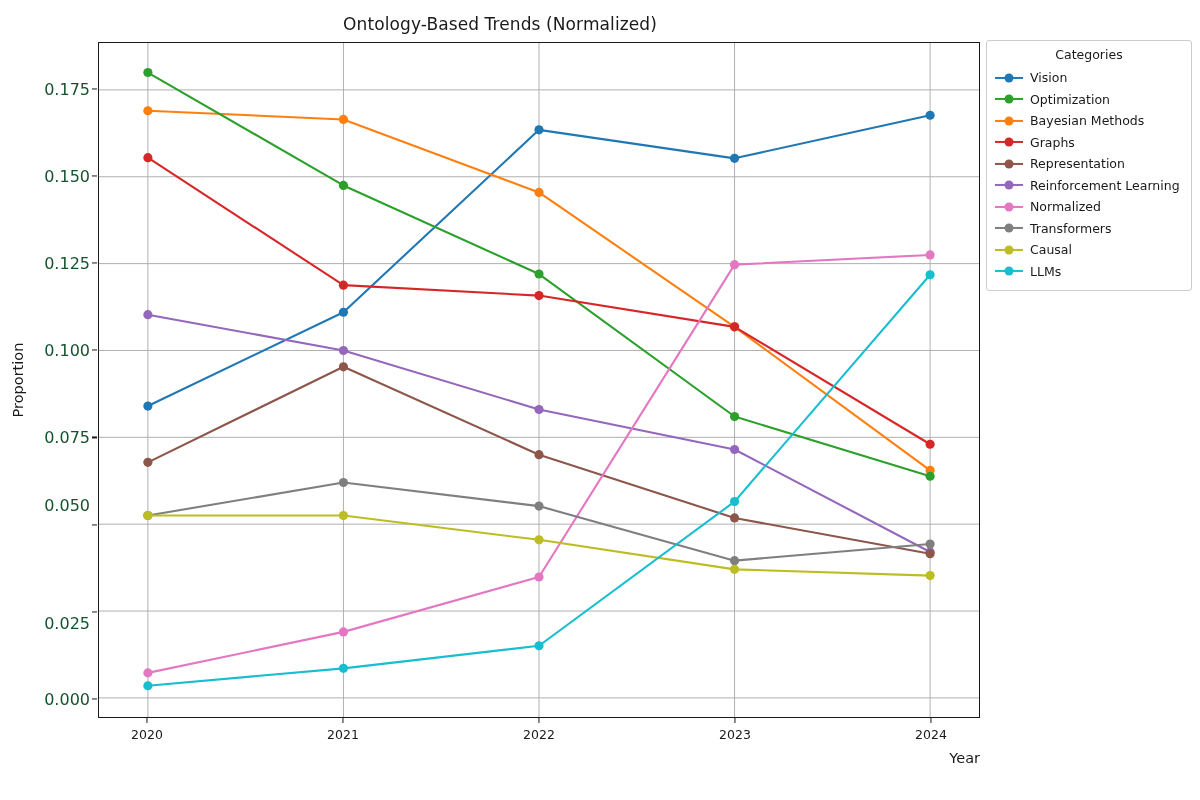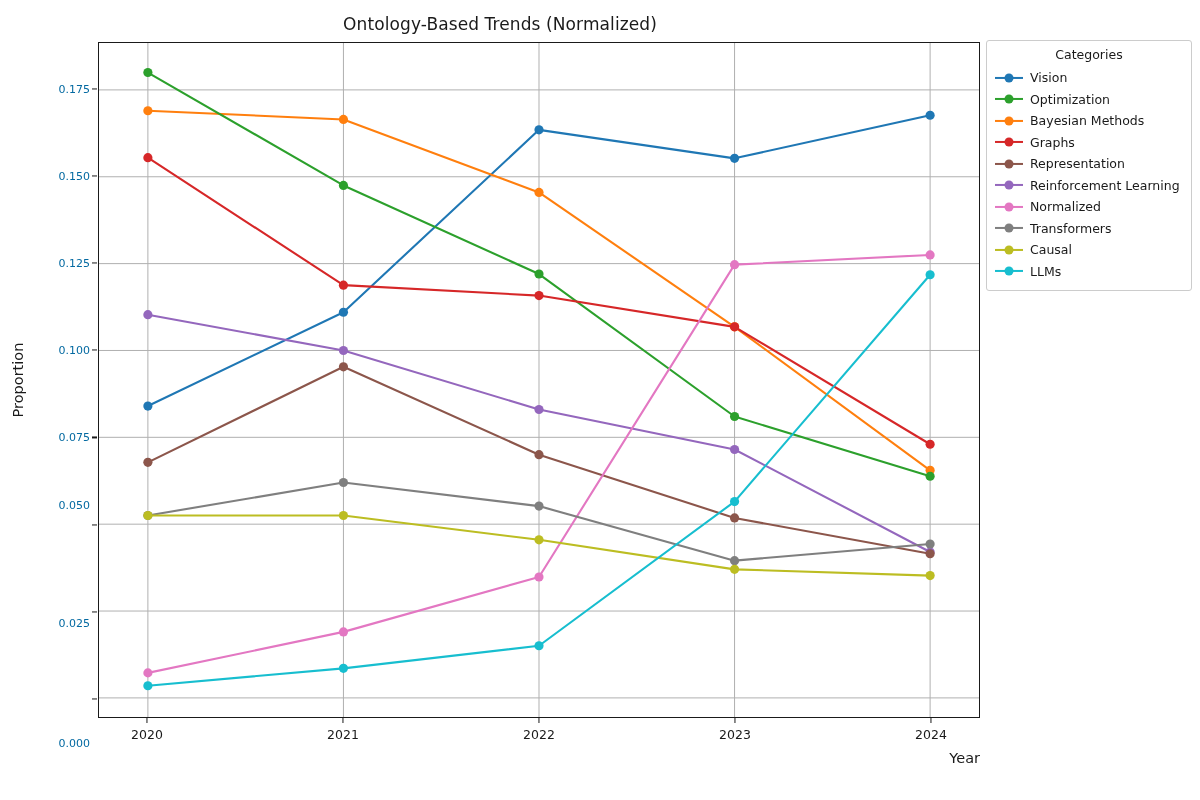--- a/index.html
+++ b/index.html
@@ -58,22 +58,22 @@
     stroke-linecap: round;
   }
   .series-marker {
     stroke: none;
   }
   
   .ytick {
     position: absolute;
     right: 0;
     transform: translateY(-50%);
-    font-size: 11px;
-    color: #0369a1;
+    font-size: 16px;
+    color: #14532d;
     text-align: right;
     white-space: nowrap;
   }
   #ytick-wrap {
     position: absolute;
     left: 36px;
     top: 42px;
     width: 54px;
     height: 676px;
   }
@@ -209,21 +209,21 @@
       <div class="ytick-mark" style="top: 656.835px;"></div>
       <div class="ytick-mark" style="top: 569.722px;"></div>
       <div class="ytick-mark" style="top: 482.608px;"></div>
       <div class="ytick-mark" style="top: 395.495px;"></div>
       <div class="ytick-mark" style="top: 308.381px;"></div>
       <div class="ytick-mark" style="top: 221.268px;"></div>
       <div class="ytick-mark" style="top: 134.155px;"></div>
       <div class="ytick-mark" style="top: 47.0412px;"></div>
     </div>
   <div id="ytick-wrap">
-      <div class="ytick" style="top: 656.835px; margin-top: 44px;">0.000</div>
+      <div class="ytick" style="top: 656.835px;">0.000</div>
       <div class="ytick" style="top: 581px;">0.025</div>
       <div class="ytick" style="top: 463px;">0.050</div>
       <div class="ytick" style="top: 395.495px;">0.075</div>
       <div class="ytick" style="top: 308.381px;">0.100</div>
       <div class="ytick" style="top: 221.268px;">0.125</div>
       <div class="ytick" style="top: 134.155px;">0.150</div>
       <div class="ytick" style="top: 47.0412px;">0.175</div>
     </div>
 
   <div id="plot-area">

